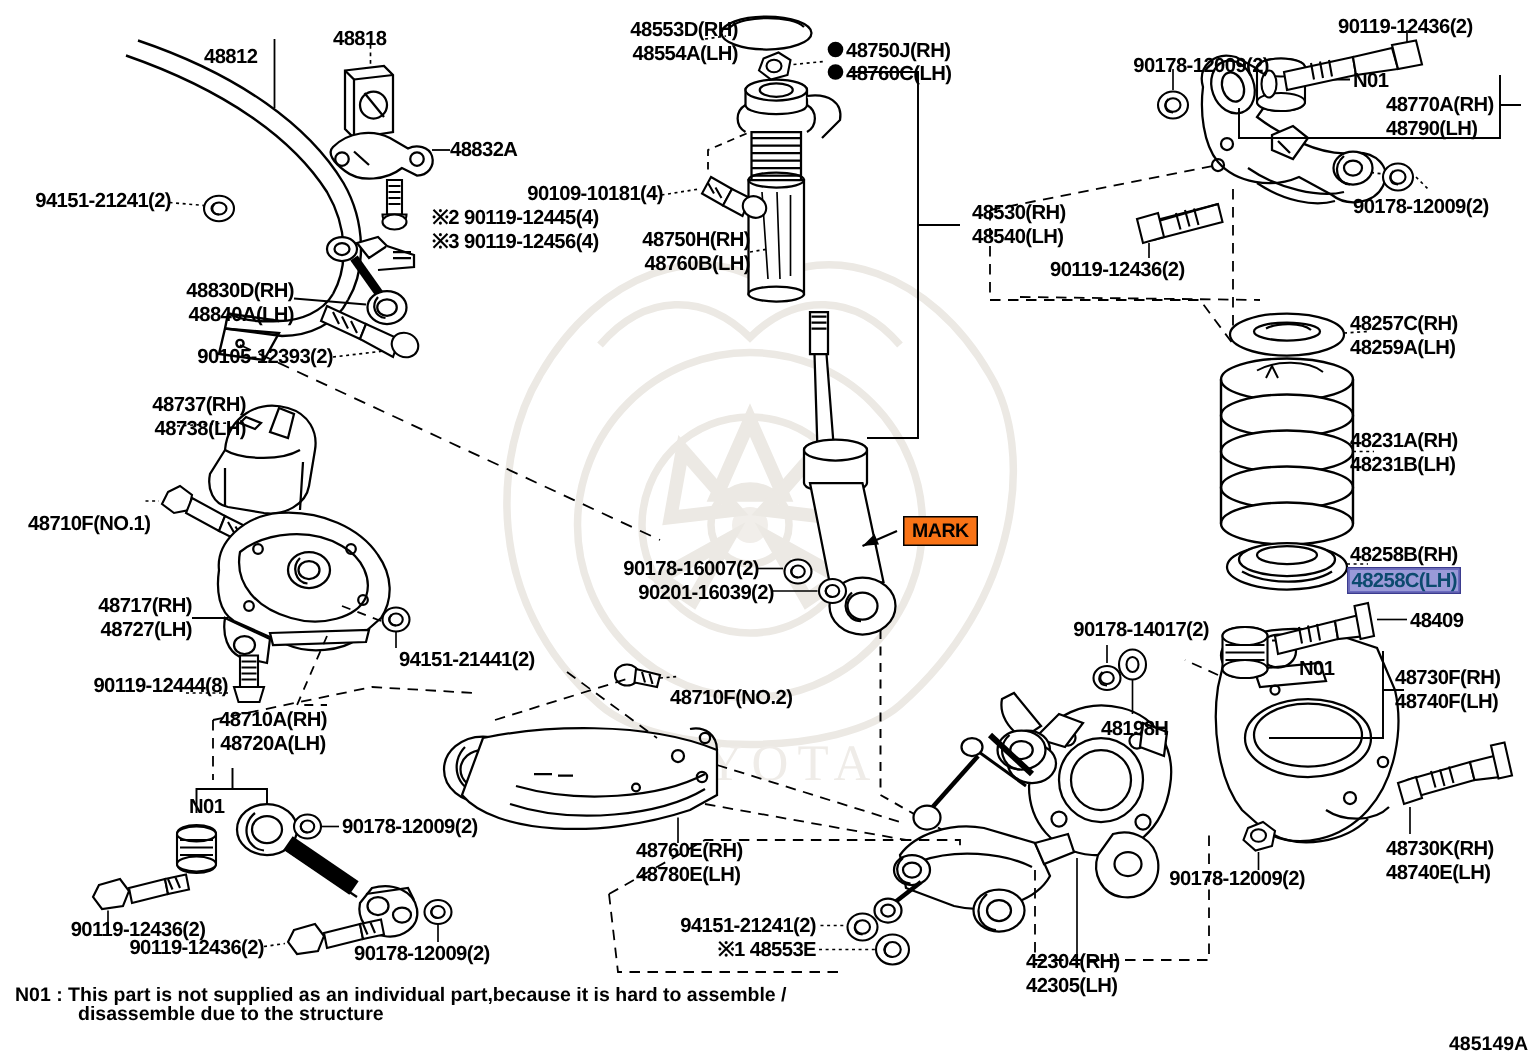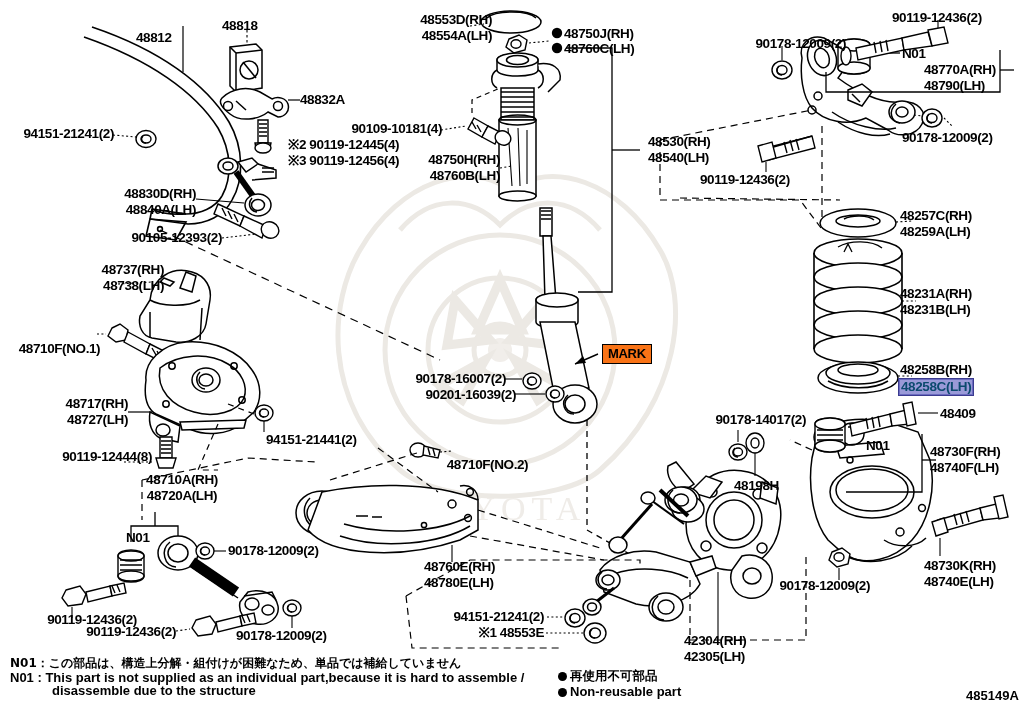--- a/index.html
+++ b/index.html
@@ -787,30 +787,21 @@
 
 <div class="lbl two" style="left:930px;top:444px;">48730F(RH)
 48740F(LH)</div>
 
 <div class="lbl r" style="left:746px;top:578px;width:124px;">90178-12009(2)</div>
 
 <div class="lbl two" style="left:924px;top:558px;">48730K(RH)
 48740E(LH)</div>
 
 <div class="legend" style="left:10px;top:656px;width:520px;">
-  <div class="l1 jp">N01：この部品は、構造上分解・組付けが困難なため、単品では補給していません</div>
   <div class="l2">N01 :  This part is not supplied as an individual part,because it is hard to assemble /</div>
   <div class="l2" style="padding-left:42px;">disassemble due to the structure</div>
 </div>
 
-<div style="position:absolute;left:558px;top:668px;">
-  <div style="font-weight:bold;font-size:12.5px;line-height:16px;font-family:'DejaVu Sans',sans-serif;">
-    <span class="dot"></span><span>再使用不可部品</span>
-  </div>
-  <div style="font-weight:bold;font-size:13px;line-height:16px;">
-    <span class="dot"></span><span>Non-reusable part</span>
-  </div>
+
+
+<div class="dcode" style="left:966px;top:688px;">485149A</div>
+
 </div>
 
-
-<div class="dcode" style="left:966px;top:688px;">485149A</div>
-
-</div>
-
 </body></html>

